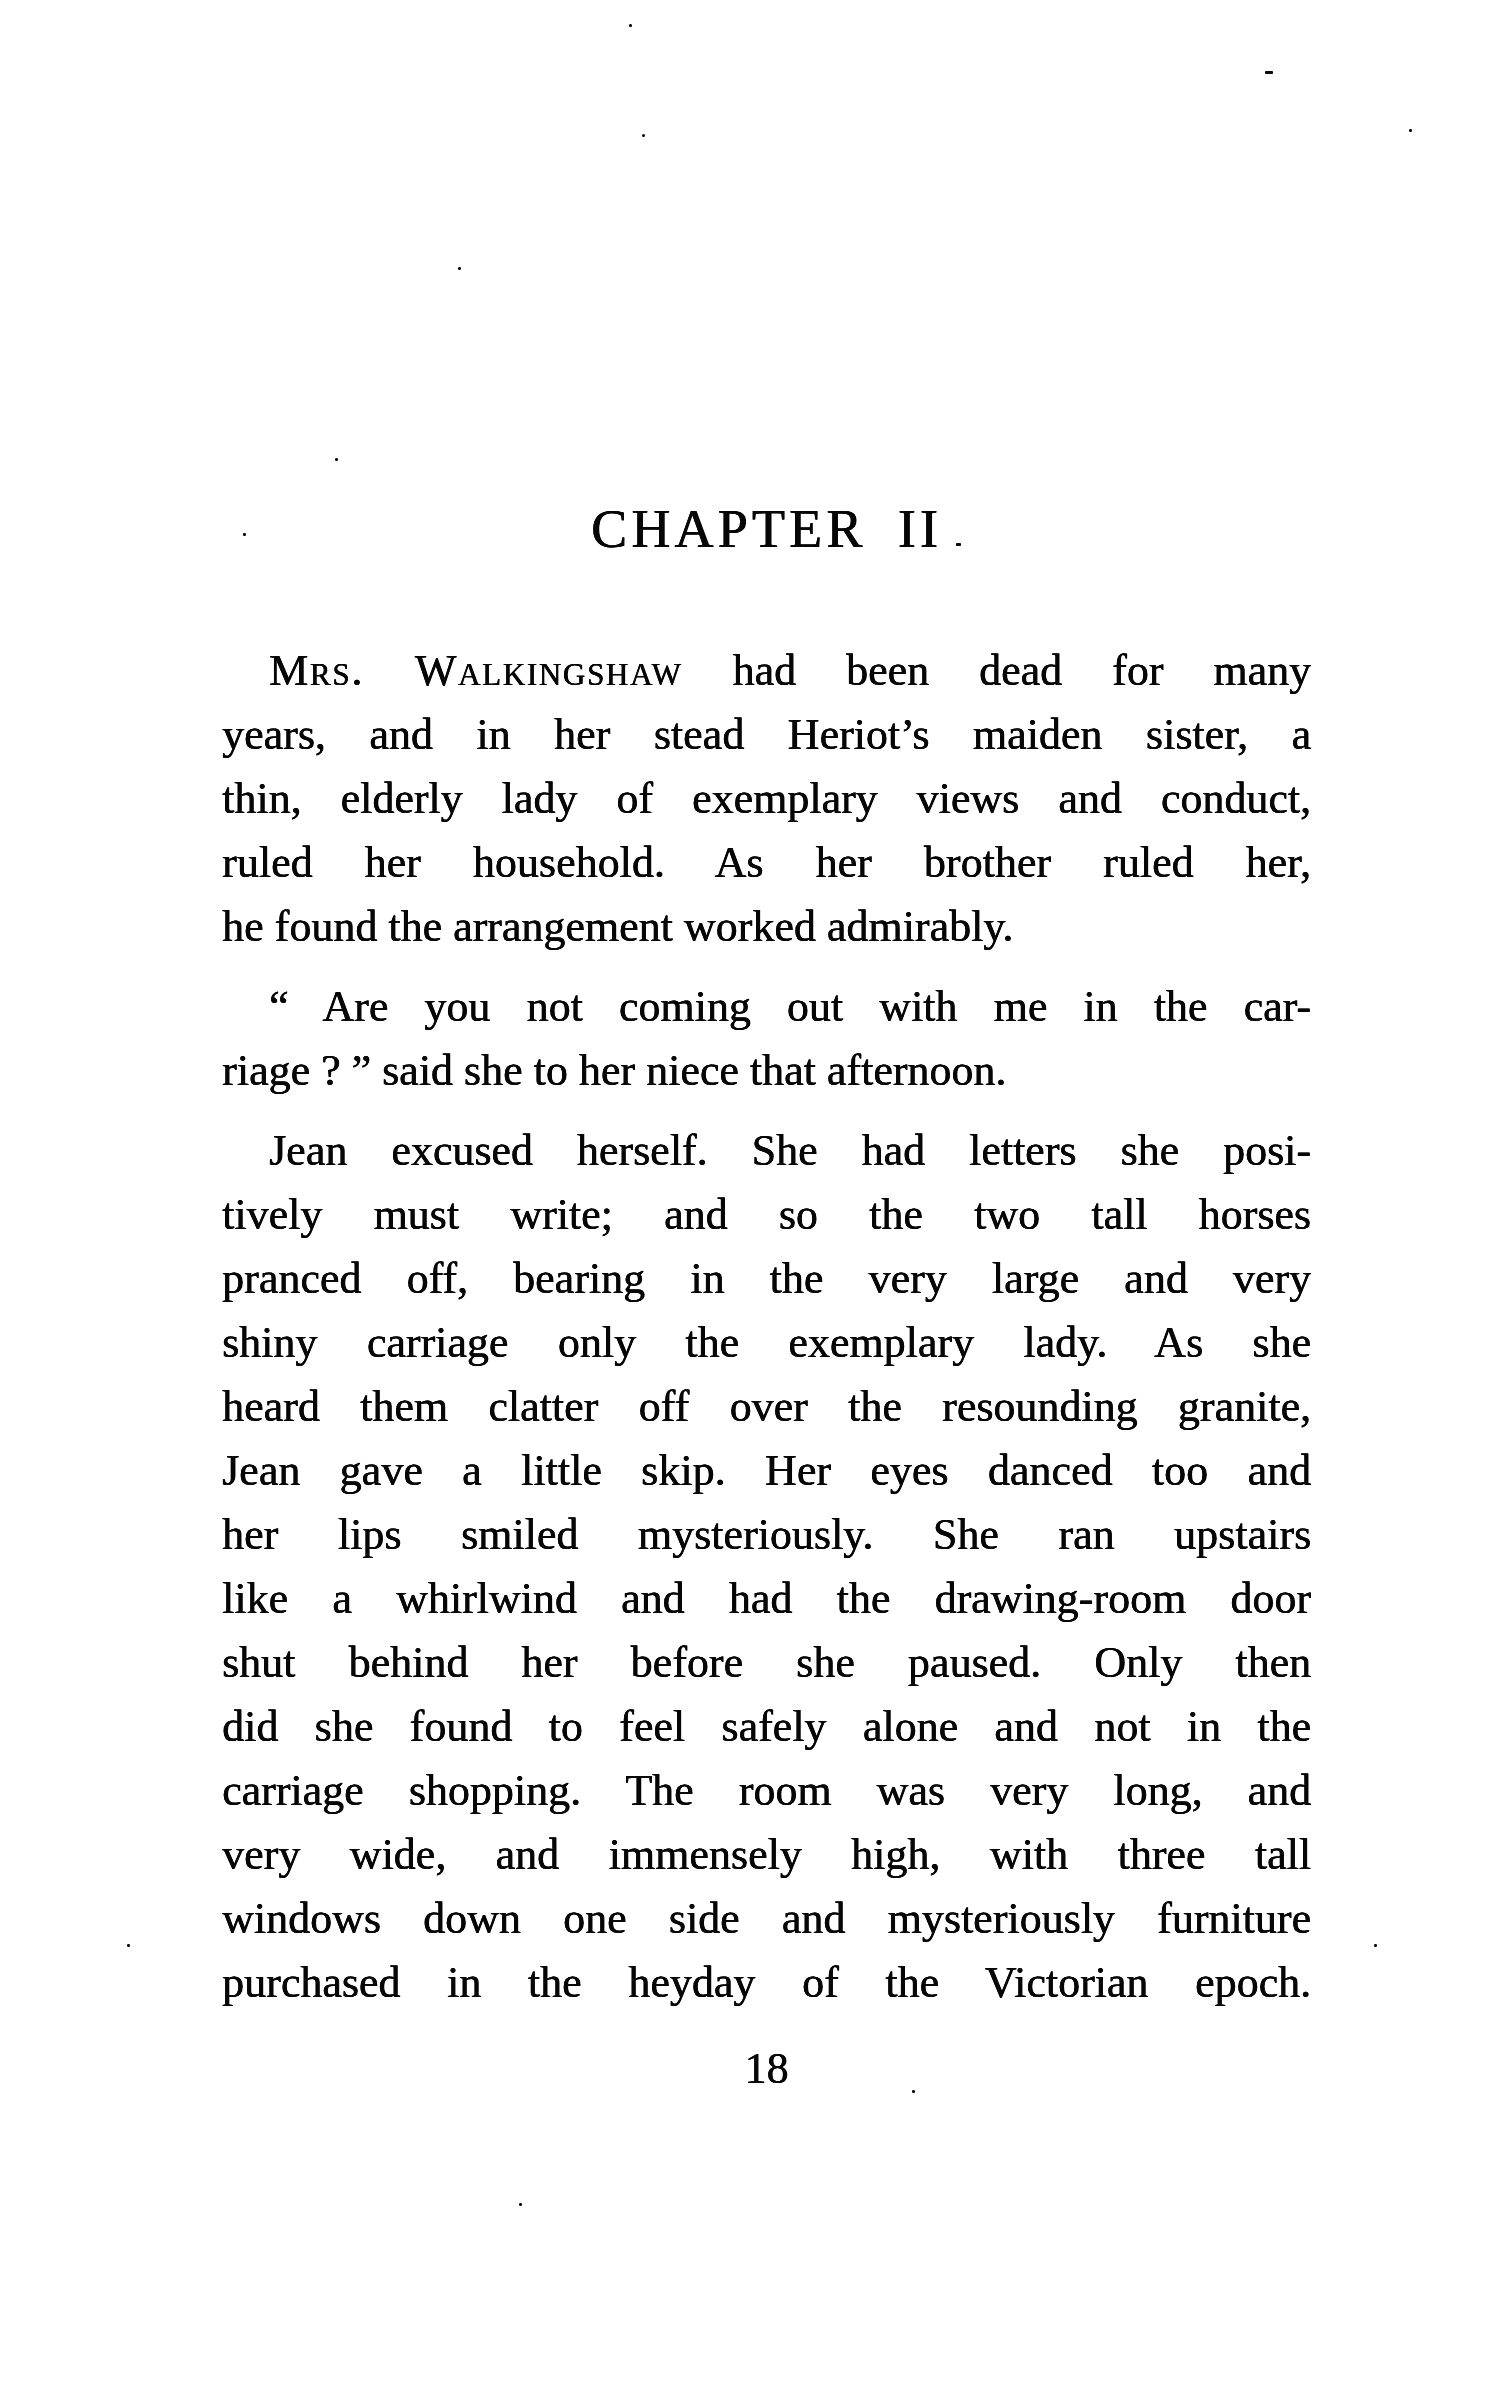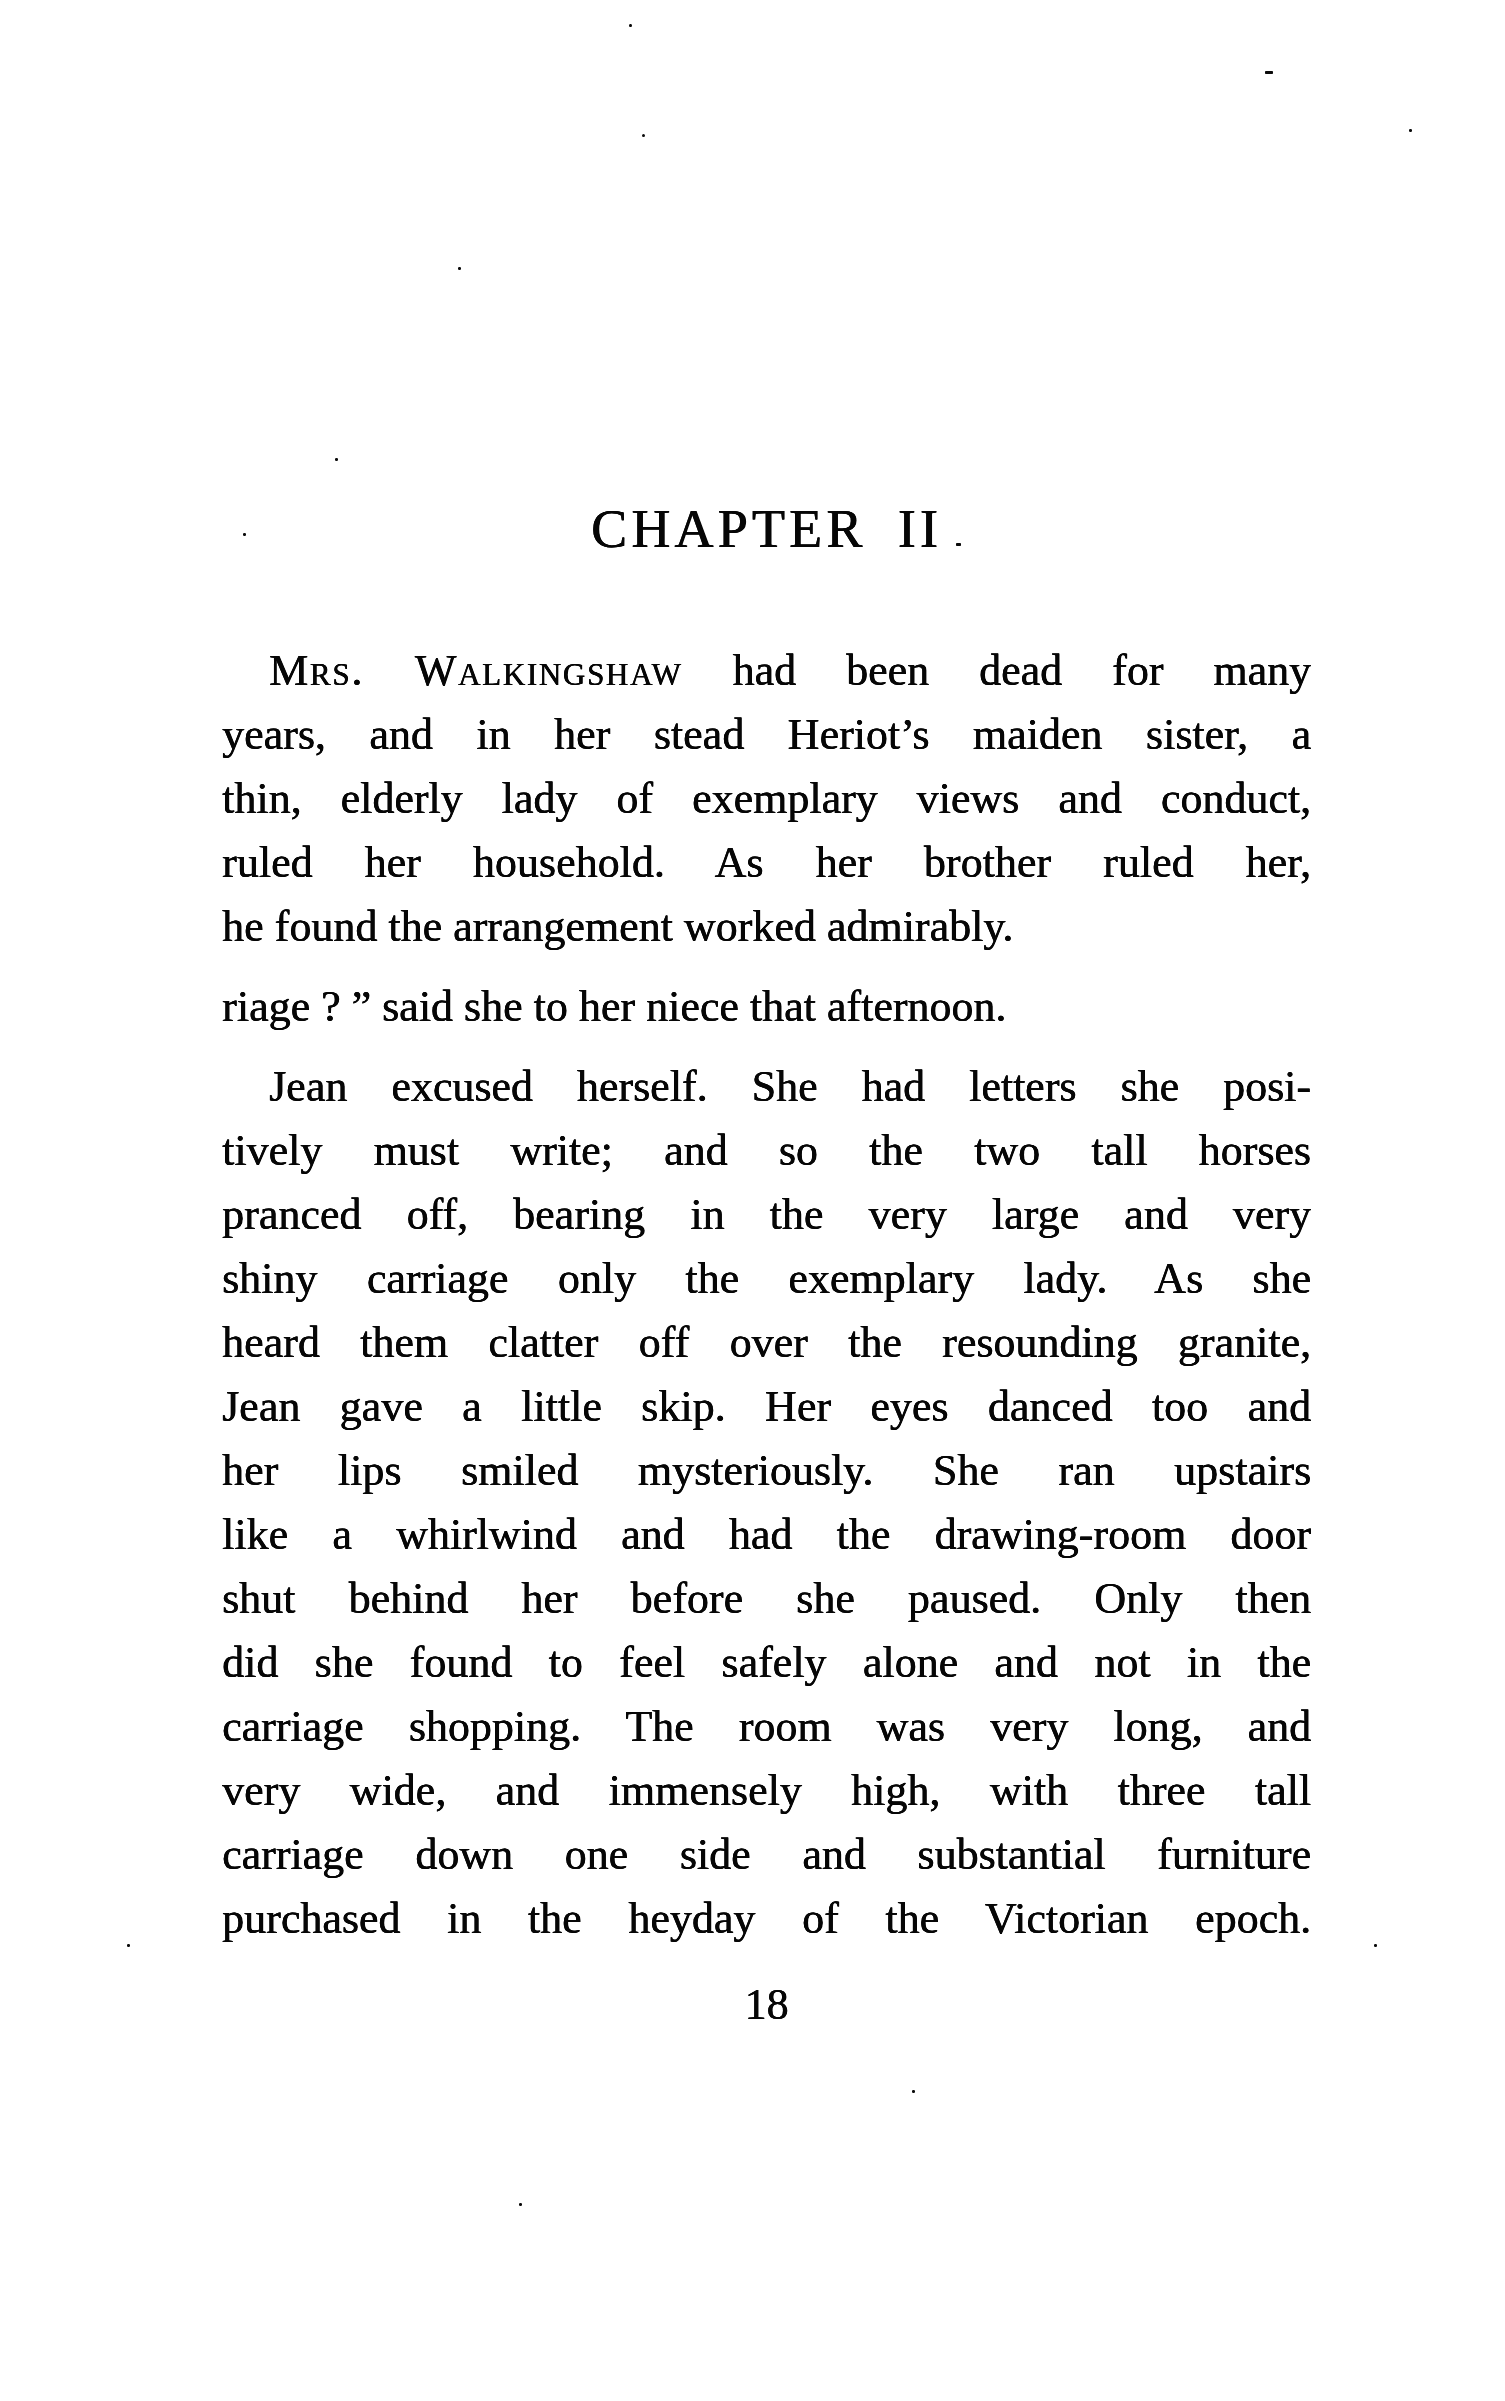--- a/index.html
+++ b/index.html
@@ -63,36 +63,37 @@
 
   <div class="page-body">
       <div class="paragraph">
         <div class="line indent"><span class="sc">Mrs. Walkingshaw</span><span> had been dead for many</span></div>
         <div class="line"><span>years, and in her stead Heriot’s maiden sister, a</span></div>
         <div class="line"><span>thin, elderly lady of exemplary views and conduct,</span></div>
         <div class="line"><span>ruled her household.  As her brother ruled her,</span></div>
         <div class="line lastline"><span>he found the arrangement worked admirably.</span></div>
       </div>
       <div class="paragraph">
+        <div class="line indent"><span>“ Are you not coming out with me in the car-</span></div>
         <div class="line lastline"><span>riage ? ” said she to her niece that afternoon.</span></div>
       </div>
       <div class="paragraph">
         <div class="line indent"><span>Jean excused herself.  She had letters she posi-</span></div>
         <div class="line"><span>tively must write; and so the two tall horses</span></div>
         <div class="line"><span>pranced off, bearing in the very large and very</span></div>
         <div class="line"><span>shiny carriage only the exemplary lady.  As she</span></div>
         <div class="line"><span>heard them clatter off over the resounding granite,</span></div>
         <div class="line"><span>Jean gave a little skip.  Her eyes danced too and</span></div>
         <div class="line"><span>her lips smiled mysteriously.  She ran upstairs</span></div>
         <div class="line"><span>like a whirlwind and had the drawing-room door</span></div>
         <div class="line"><span>shut behind her before she paused.  Only then</span></div>
         <div class="line"><span>did she found to feel safely alone and not in the</span></div>
         <div class="line"><span>carriage shopping.  The room was very long, and</span></div>
         <div class="line"><span>very wide, and immensely high, with three tall</span></div>
-        <div class="line"><span>carriage down one side and substantial furniture</span></div>
+        <div class="line"><span>windows down one side and mysteriously furniture</span></div>
         <div class="line"><span>purchased in the heyday of the Victorian epoch.</span></div>
       </div>
     </div>
 
   <div class="page-number">18</div>
 </div>
 
 <div class="speck" style="left:629px; top:24px;  width:2.5px; height:3.4px;"></div>
 <div class="speck" style="left:642px; top:134px; width:3.4px; height:3.4px;"></div>
 <div class="speck dash" style="left:1265px; top:71px; width:7.6px; height:2.5px;"></div>

